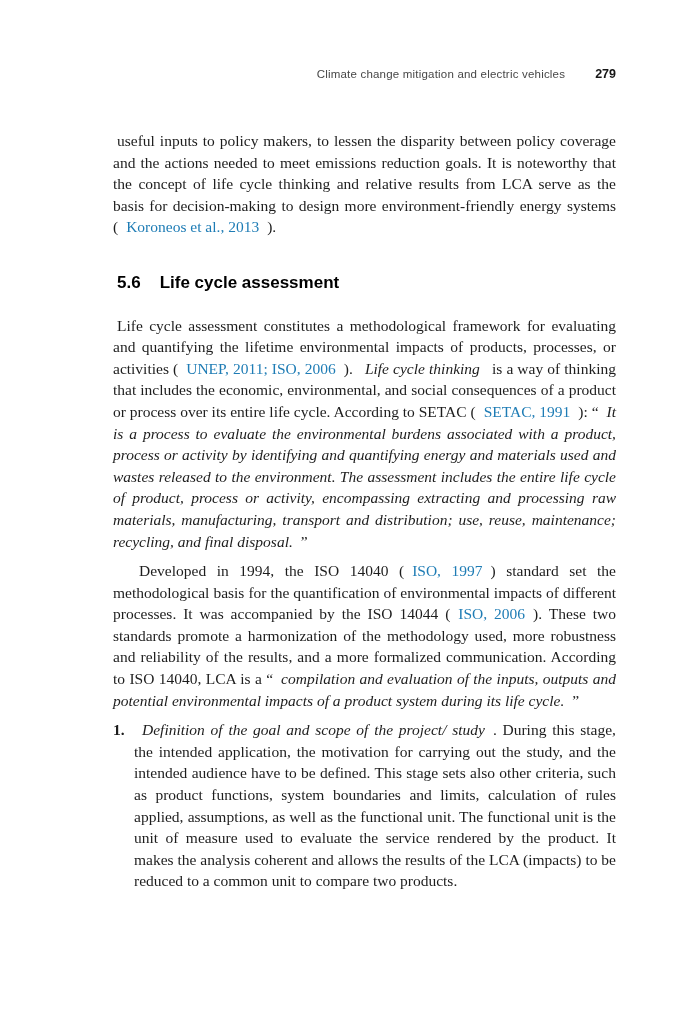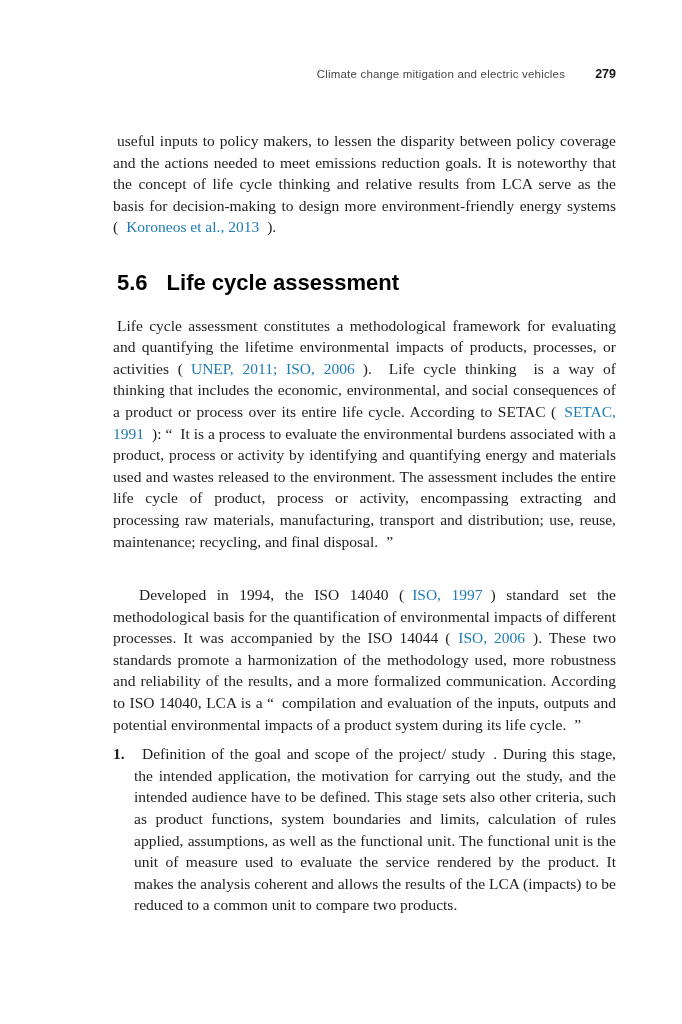--- a/index.html
+++ b/index.html
@@ -37,32 +37,32 @@
     top: 114px;
     left: 97px;
     width: 519px;
     font-family: "Liberation Serif", serif;
     font-size: 15.5px;
     line-height: 21.6px;
     color: #1d1d1d;
     text-align: justify;
   }
   .para { margin: 0; }
-  .para.indent { text-indent: 22px; margin-top: 24px; }
+  .para.indent { text-indent: 22px; }
   .section-heading {
     font-family: "Liberation Sans", sans-serif;
     font-weight: 700;
-    font-size: 22px;
+    font-size: 17px;
     color: #000000;
     margin: 26px 0 13px 0;
     text-align: left;
     text-indent: 0;
   }
   .section-number { margin-right: 11px; }
-  .em { }
+  .em { font-style: italic; }
   a.link {
     color: var(--link-color, #1e7cb5);
     text-decoration: none;
     cursor: pointer;
   }
   .list-item {
     position: relative;
     padding-left: 25px;
     margin: 0;
   }

